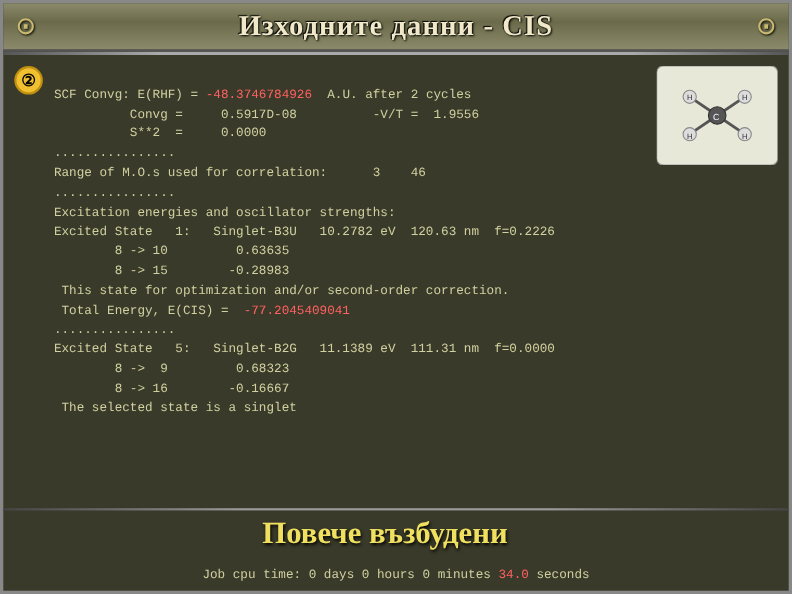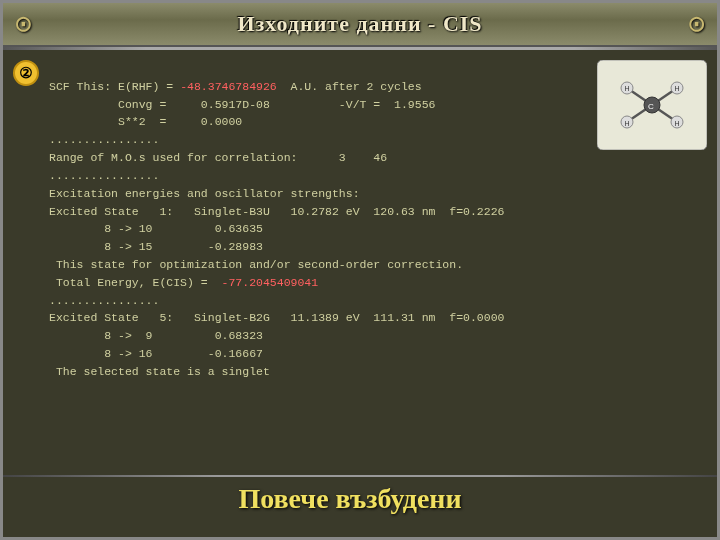--- a/index.html
+++ b/index.html
@@ -30,21 +30,21 @@
       text-align: center;
       display: flex;
       align-items: center;
       justify-content: center;
       min-height: 44px;
       position: relative;
     }
 
     .title-bar h1 {
       font-family: 'Times New Roman', serif;
-      font-size: 22px;
+      font-size: 26px;
       font-weight: bold;
       color: #f0e8c8;
       text-shadow: 1px 1px 2px #000, -1px -1px 1px #000;
       letter-spacing: 1px;
     }
 
     .ornament {
       position: absolute;
       font-size: 28px;
       color: #c8b870;
@@ -189,21 +189,21 @@
 
         <text x="54" y="49" font-size="8" fill="#fff" text-anchor="middle" font-family="Arial">C</text>
         <text x="30" y="31" font-size="7" fill="#333" text-anchor="middle" font-family="Arial">H</text>
         <text x="80" y="31" font-size="7" fill="#333" text-anchor="middle" font-family="Arial">H</text>
         <text x="30" y="66" font-size="7" fill="#333" text-anchor="middle" font-family="Arial">H</text>
         <text x="80" y="66" font-size="7" fill="#333" text-anchor="middle" font-family="Arial">H</text>
       </svg>
     </div>
 
     <div class="code-block">
-<span>SCF This: E(RHF) = </span><span class="highlight">-48.3746784926</span><span>  A.U. after 2 cycles</span>
+<span>SCF Convg: E(RHF) = </span><span class="highlight">-48.3746784926</span><span>  A.U. after 2 cycles</span>
 <span>          Convg =     0.5917D-08          -V/T =  1.9556</span>
 <span>          S**2  =     0.0000</span>
 <span>................</span>
 <span>Range of M.O.s used for correlation:      3    46</span>
 <span>................</span>
 <span>Excitation energies and oscillator strengths:</span>
 <span>Excited State   1:   Singlet-B3U   10.2782 eV  120.63 nm  f=0.2226</span>
 <span>        8 -&gt; 10         0.63635</span>
 <span>        8 -&gt; 15        -0.28983</span>
 <span> This state for optimization and/or second-order correction.</span>
@@ -215,14 +215,17 @@
 <span> The selected state is a singlet</span>
     </div>
   </div>
 
   <div class="separator-line"></div>
 
   <div class="bottom-section">
     <div class="big-text">
       <span>Повече       възбудени</span><br>
     </div>
+    <div class="job-line">
+      <span>Job cpu time:    0 days  0 hours  0 minutes </span><span class="highlight">34.0</span><span> seconds</span>
+    </div>
   </div>
 </div>
 
 </body></html>

